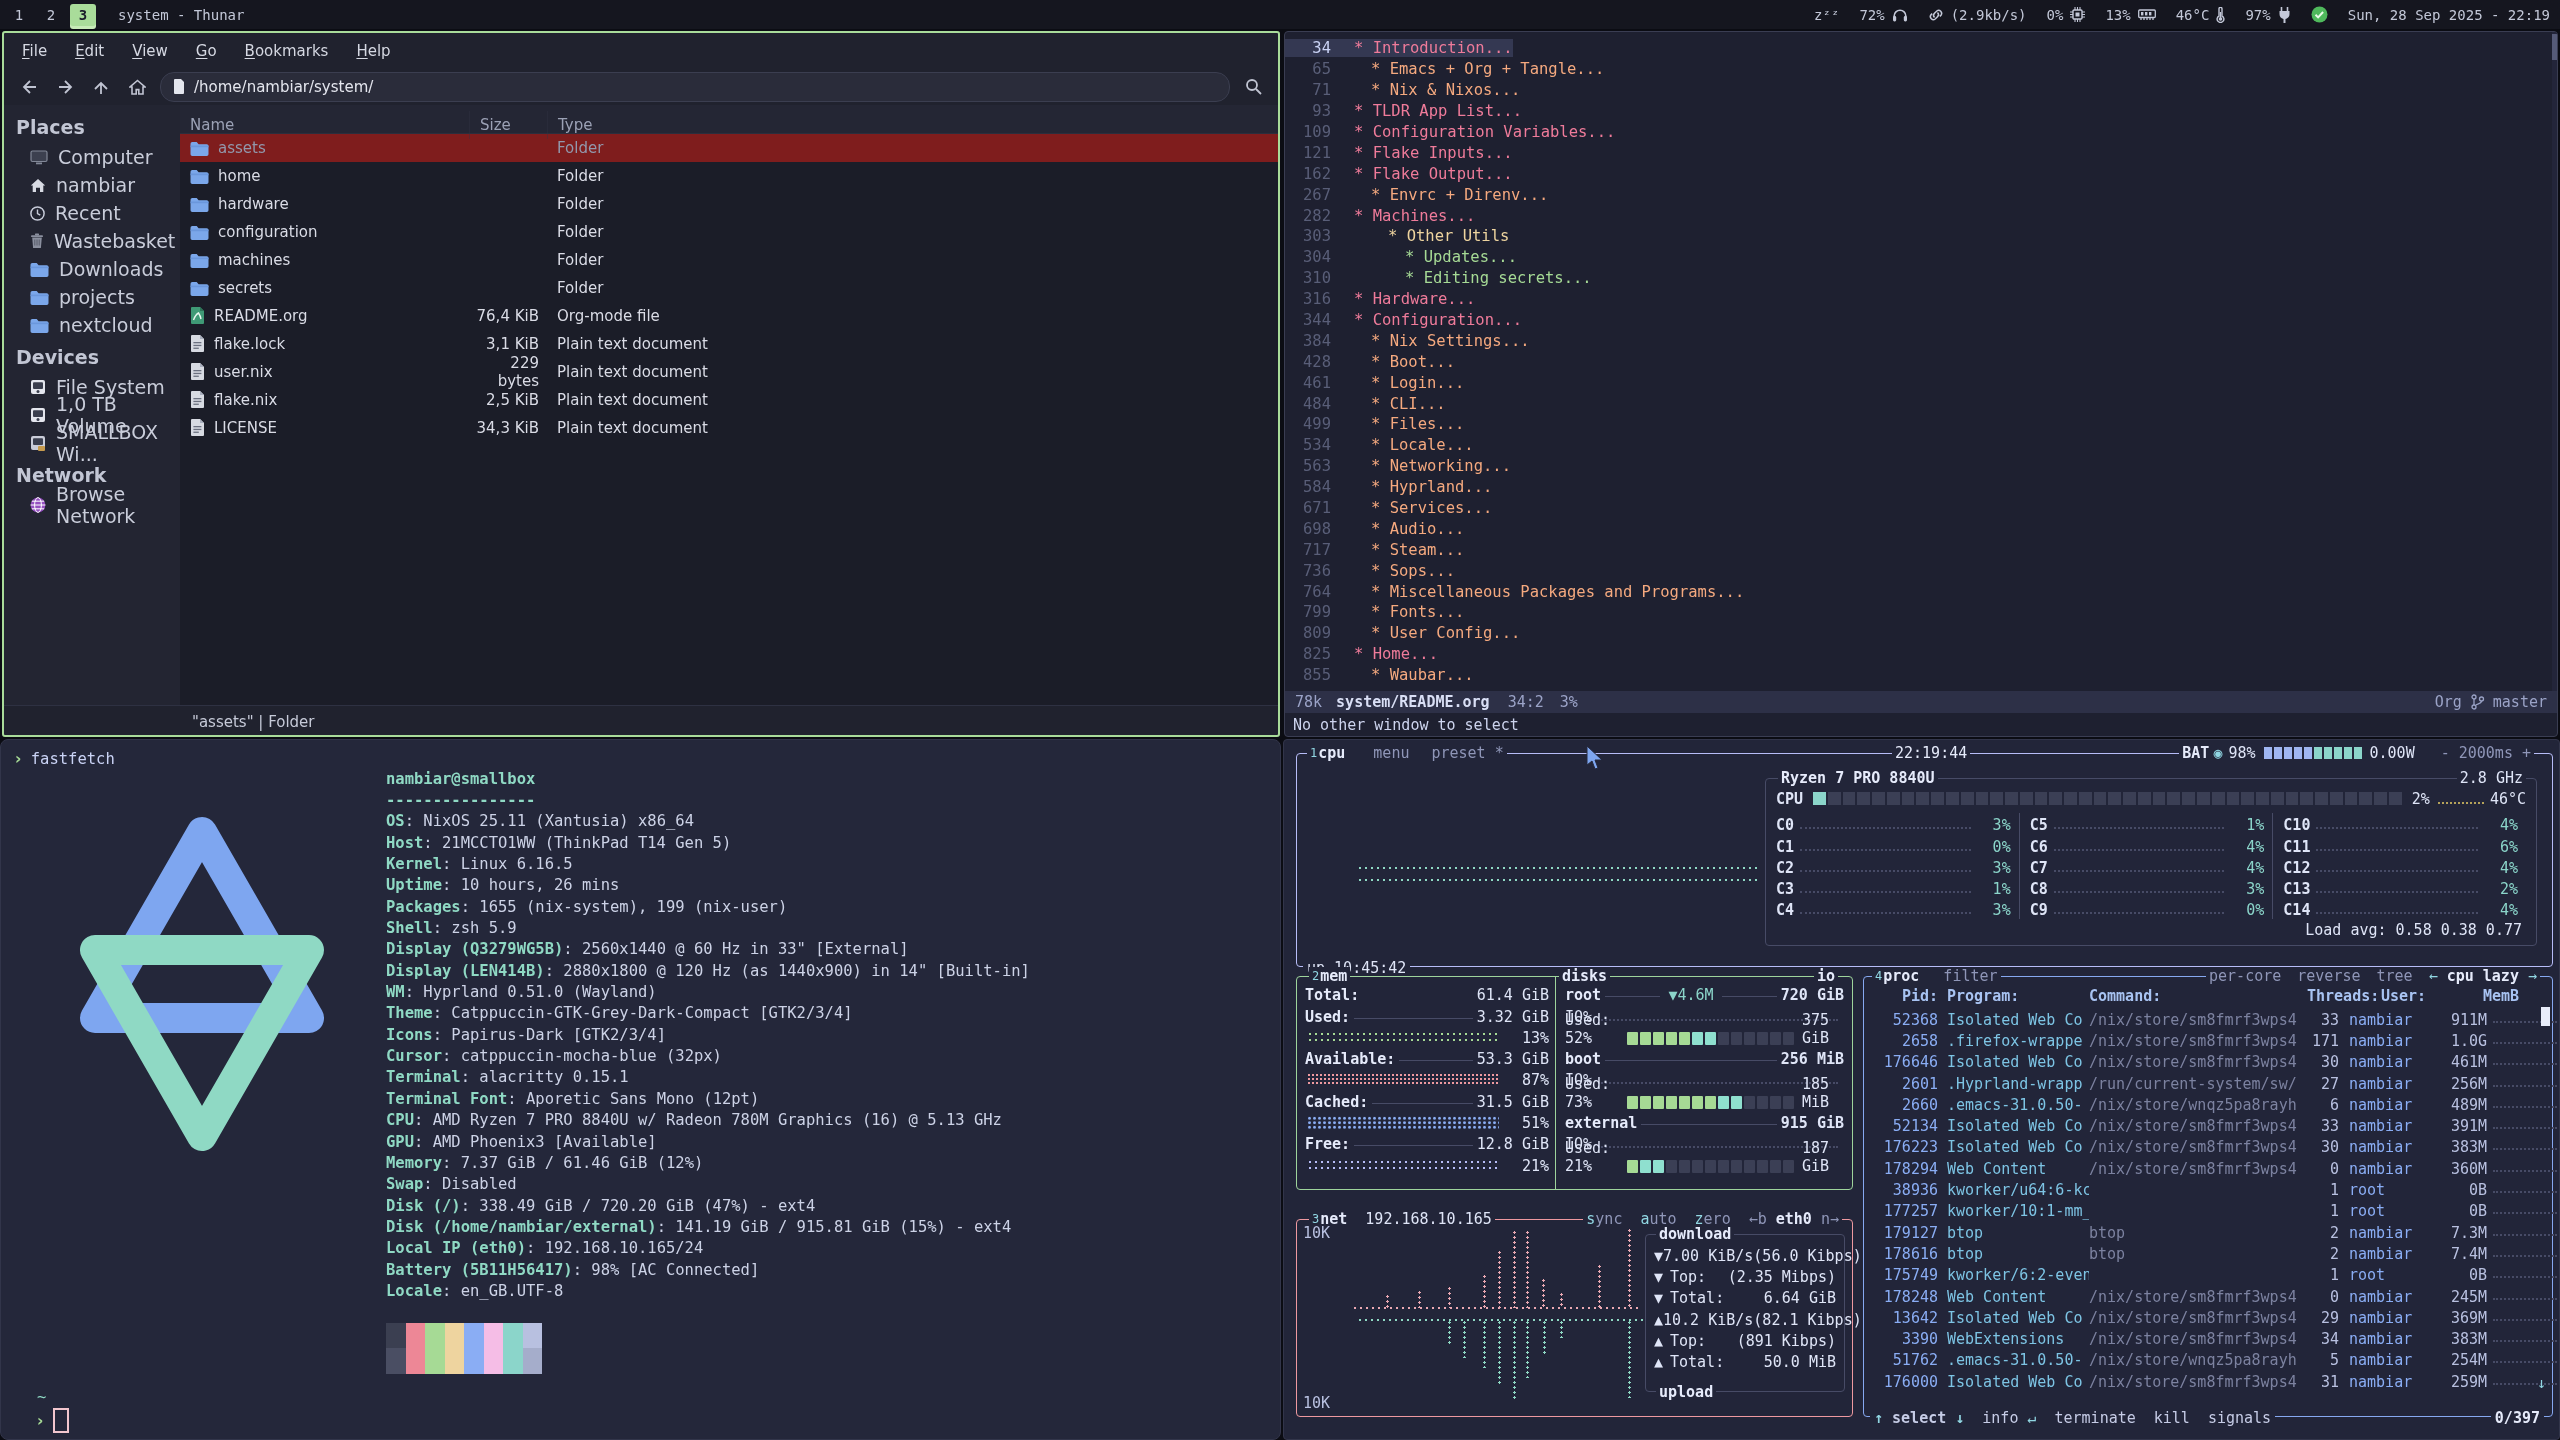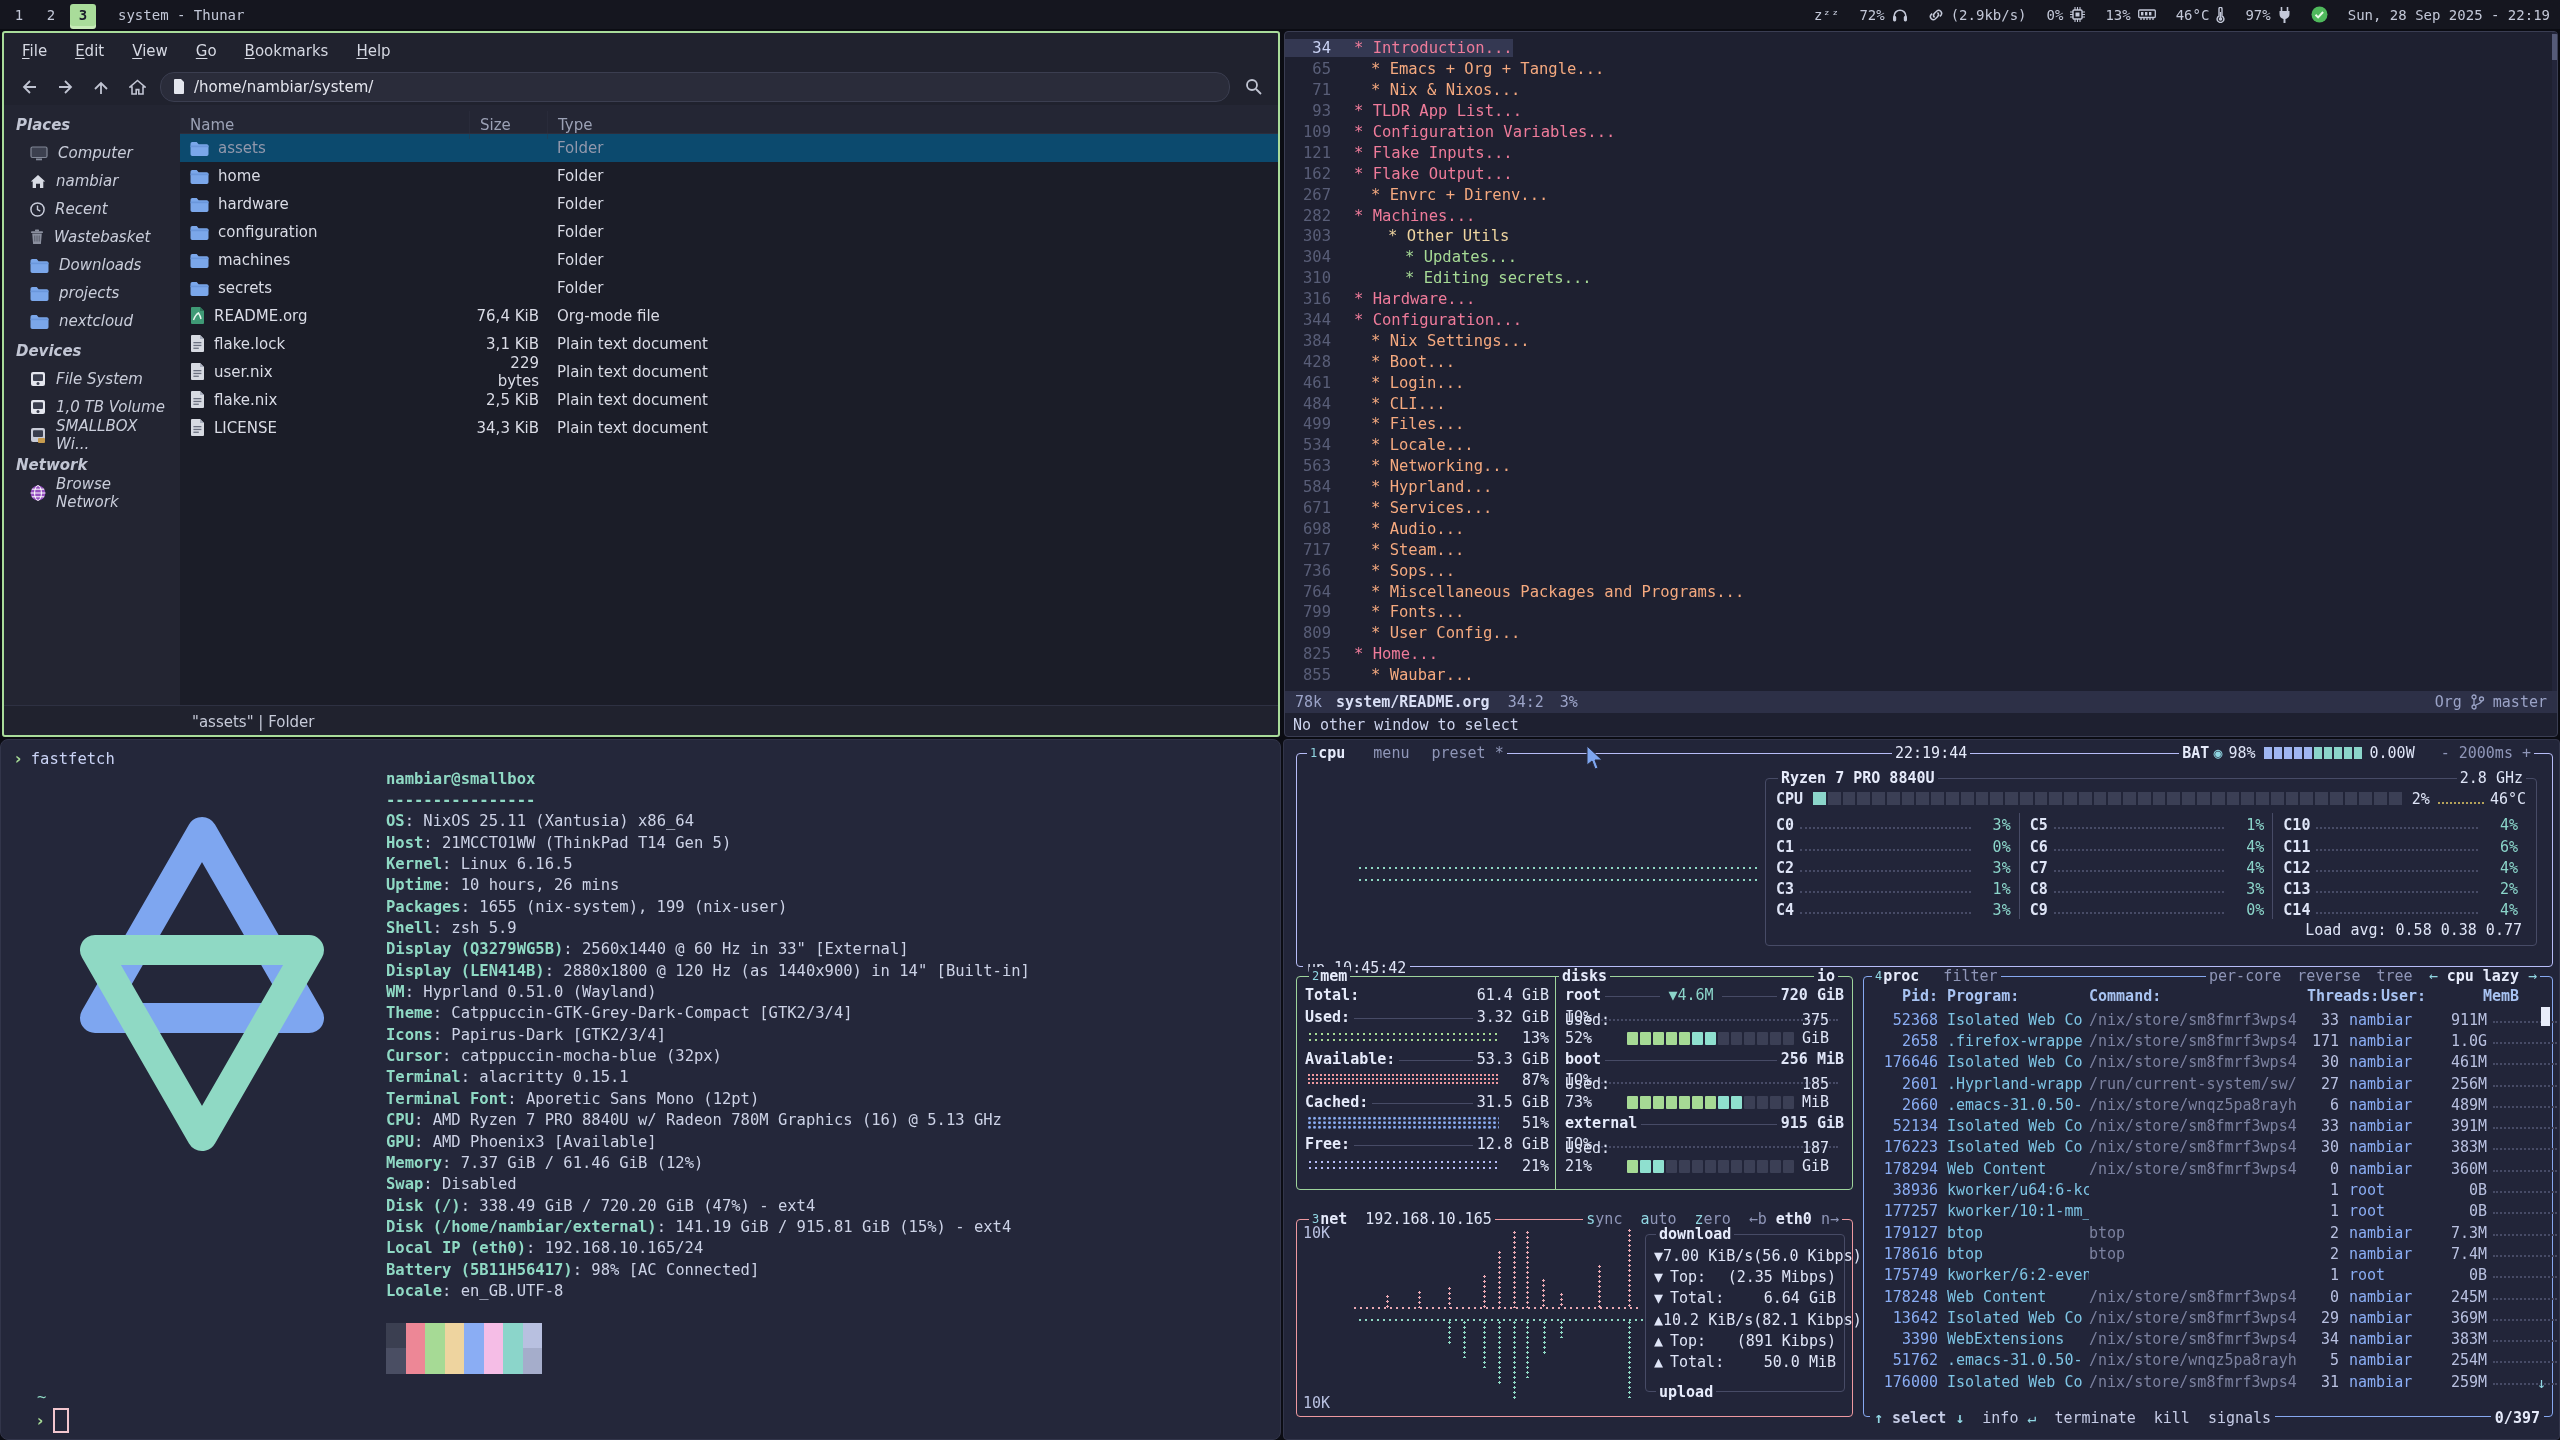--- a/index.html
+++ b/index.html
@@ -23,28 +23,28 @@
   #btop{left:1283px;top:739px;width:1277px;height:701px;background:#222539;border:1px solid #32354a;border-radius:4px;overflow:hidden;font-size:15px;}
   
   .t-sans{font-family:"DejaVu Sans","Liberation Sans",sans-serif;}
   #t-menubar{height:35px;display:flex;align-items:center;gap:28px;padding:0 18px;font-size:15px;color:#d5d8e2;}
   #t-menubar u{text-decoration:underline;text-underline-offset:2px;}
   #t-toolbar{height:37px;display:flex;align-items:center;gap:10px;padding:0 12px;}
   .navbtn{width:26px;height:26px;display:flex;align-items:center;justify-content:center;}
   #t-pathwrap{flex:1;height:28px;background:#2a2c3a;border:1px solid #3b3e50;border-radius:14px;
               display:flex;align-items:center;gap:9px;padding:0 12px;font-size:15px;color:#e4e6ee;}
   #t-body{display:flex;height:600px;}
-  #t-sidebar{width:176px;background:#232532;font-size:15px;color:#c9cdda;padding-top:4px;flex:none;font-style:italic;}
+  #t-sidebar{width:176px;background:#232532;font-size:19px;color:#c9cdda;padding-top:4px;flex:none;}
   .s-head{font-weight:bold;color:#c2c6d4;padding:7px 12px 5px 12px;}
   .s-item{display:flex;align-items:center;gap:10px;padding:4px 6px 4px 26px;height:20px;}
   #t-files{flex:1;background:#1b1d28;position:relative;overflow:hidden;}
   #t-colhead{height:28px;background:#242634;color:#9ba1b5;font-size:15px;display:flex;align-items:center;border-bottom:1px solid #2c2e3d;}
   .colh{padding-left:10px;box-sizing:border-box;border-left:1px solid #31344466;height:100%;display:flex;align-items:center;margin-top:12px;}
   .f-row{height:28px;display:flex;align-items:center;font-size:15px;color:#dadce6;}
-  .f-row.selected{background:#0c4a6e;color:#9298ac;text-align:center;}
+  .f-row.selected{background:#7f1d1d;color:#9298ac;text-align:center;}
   .c-name{width:289px;display:flex;align-items:center;gap:9px;padding-left:10px;box-sizing:border-box;}
   .c-size{width:78px;text-align:right;padding-right:8px;box-sizing:border-box;}
   .c-type{padding-left:10px;}
   #t-status{height:31px;border-top:1px solid #2e3142;display:flex;align-items:center;padding-left:188px;
             font-size:15px;color:#c6cad8;}
   
   .eline{height:20.9px;display:flex;white-space:pre;align-items:center;}
   .lnum{width:46px;text-align:right;color:#595e78;flex:none;padding-right:13px;}
   .hl1{color:#ef7b9a;} .hl2{color:#f5a97f;} .hl3{color:#eed49f;} .hl4{color:#a6da95;}
   .cur .lnum{color:#cad3f5;background:#343852;}

